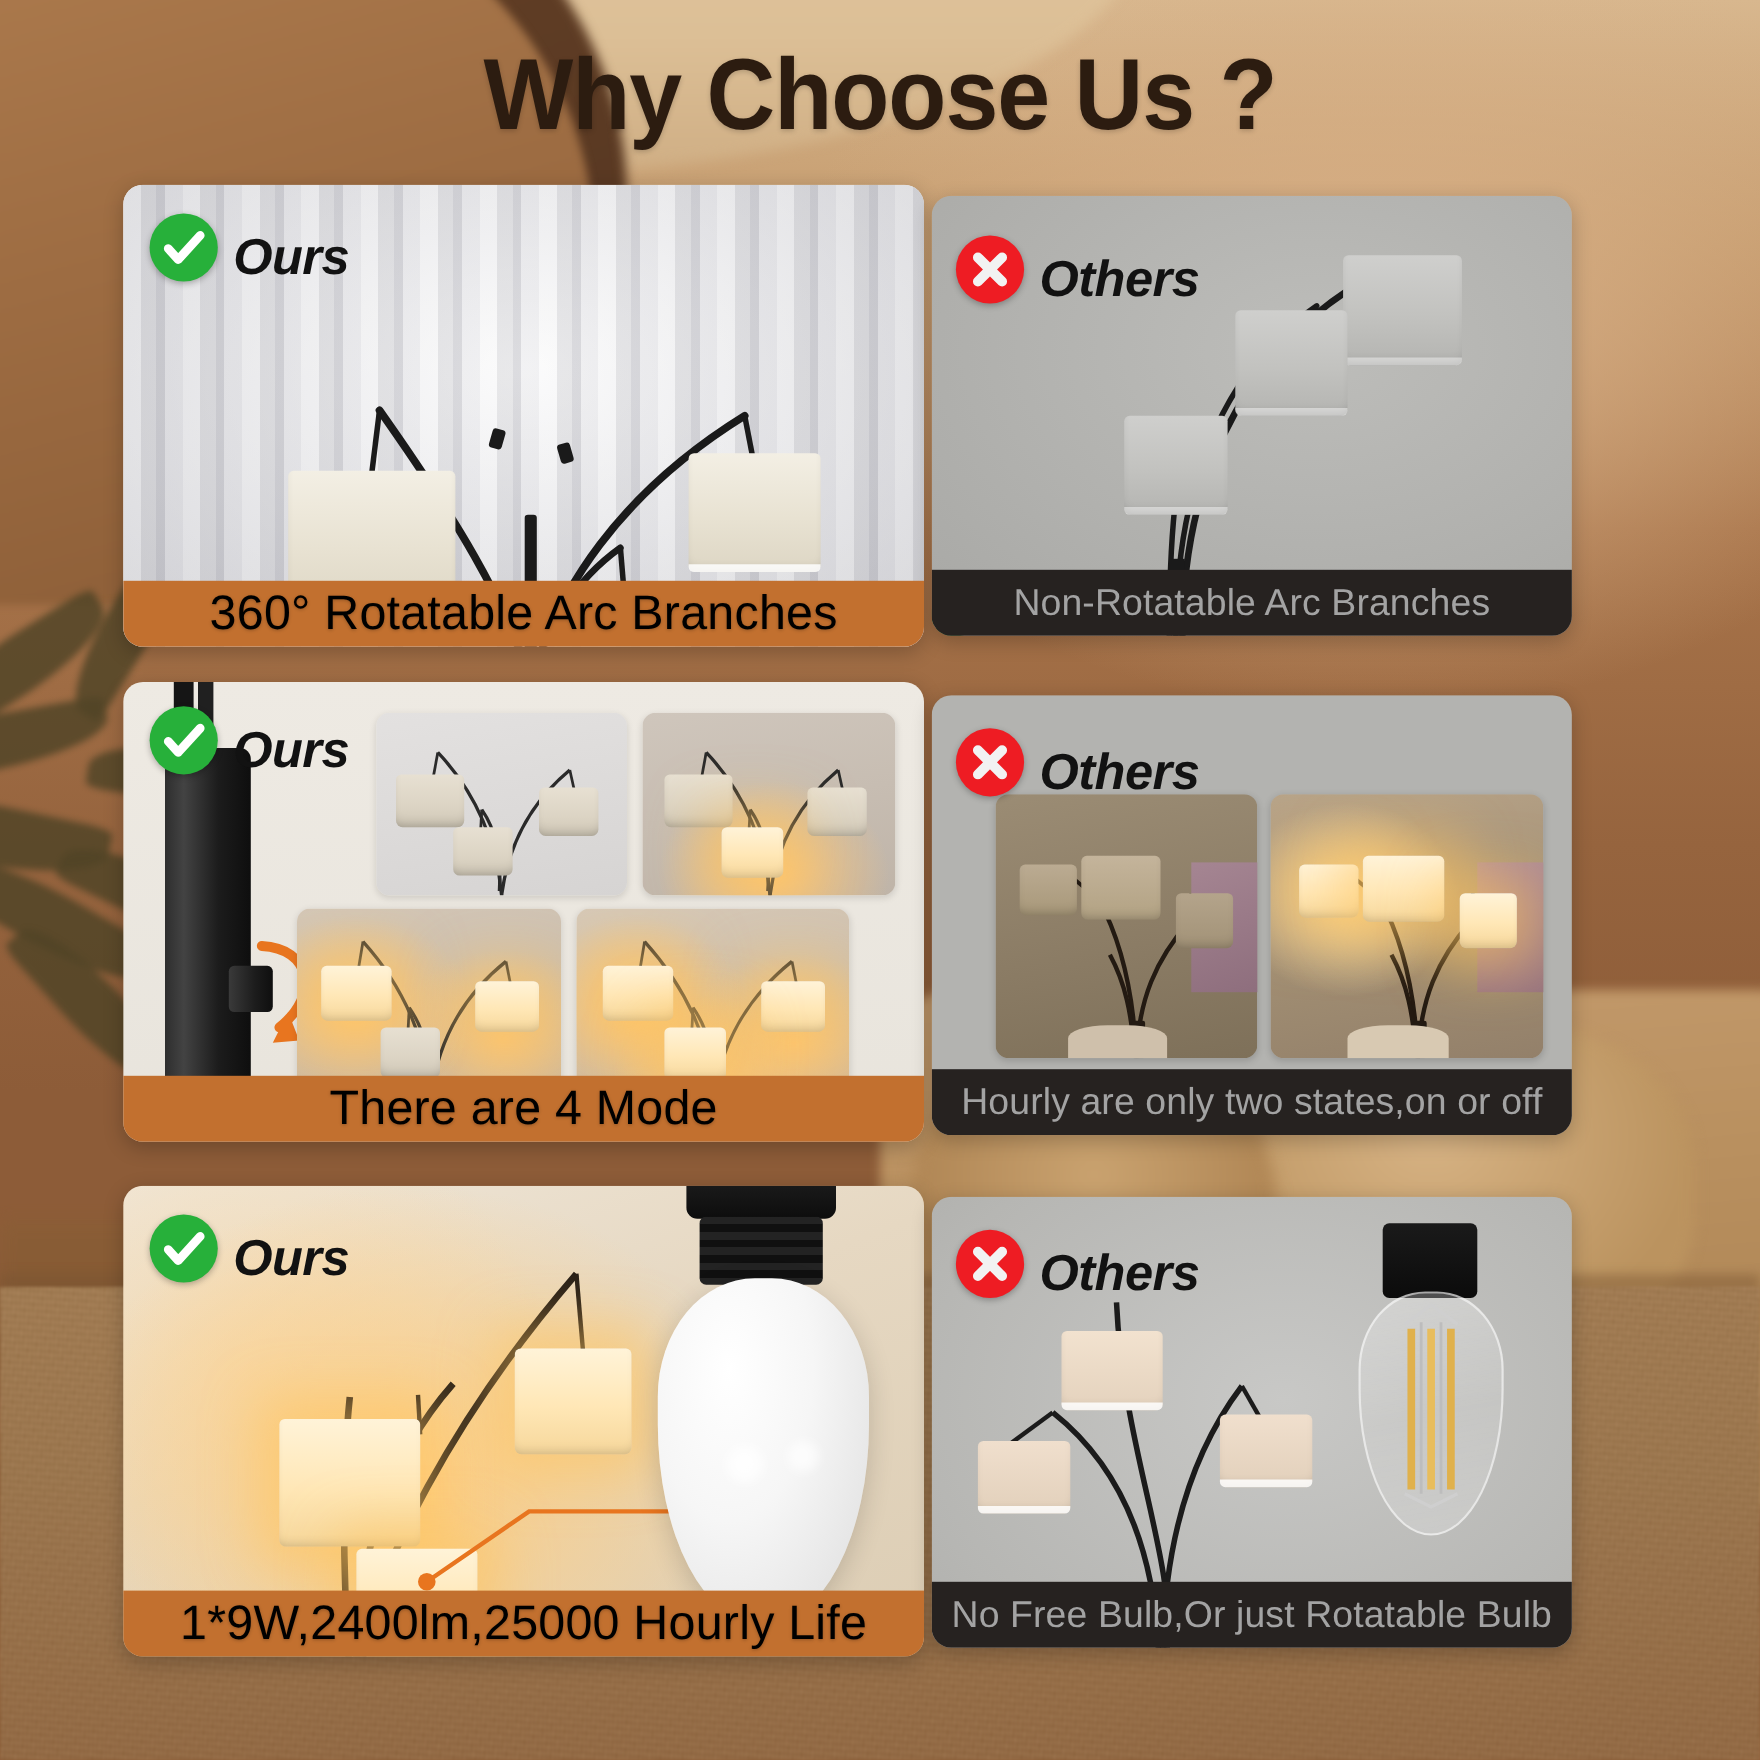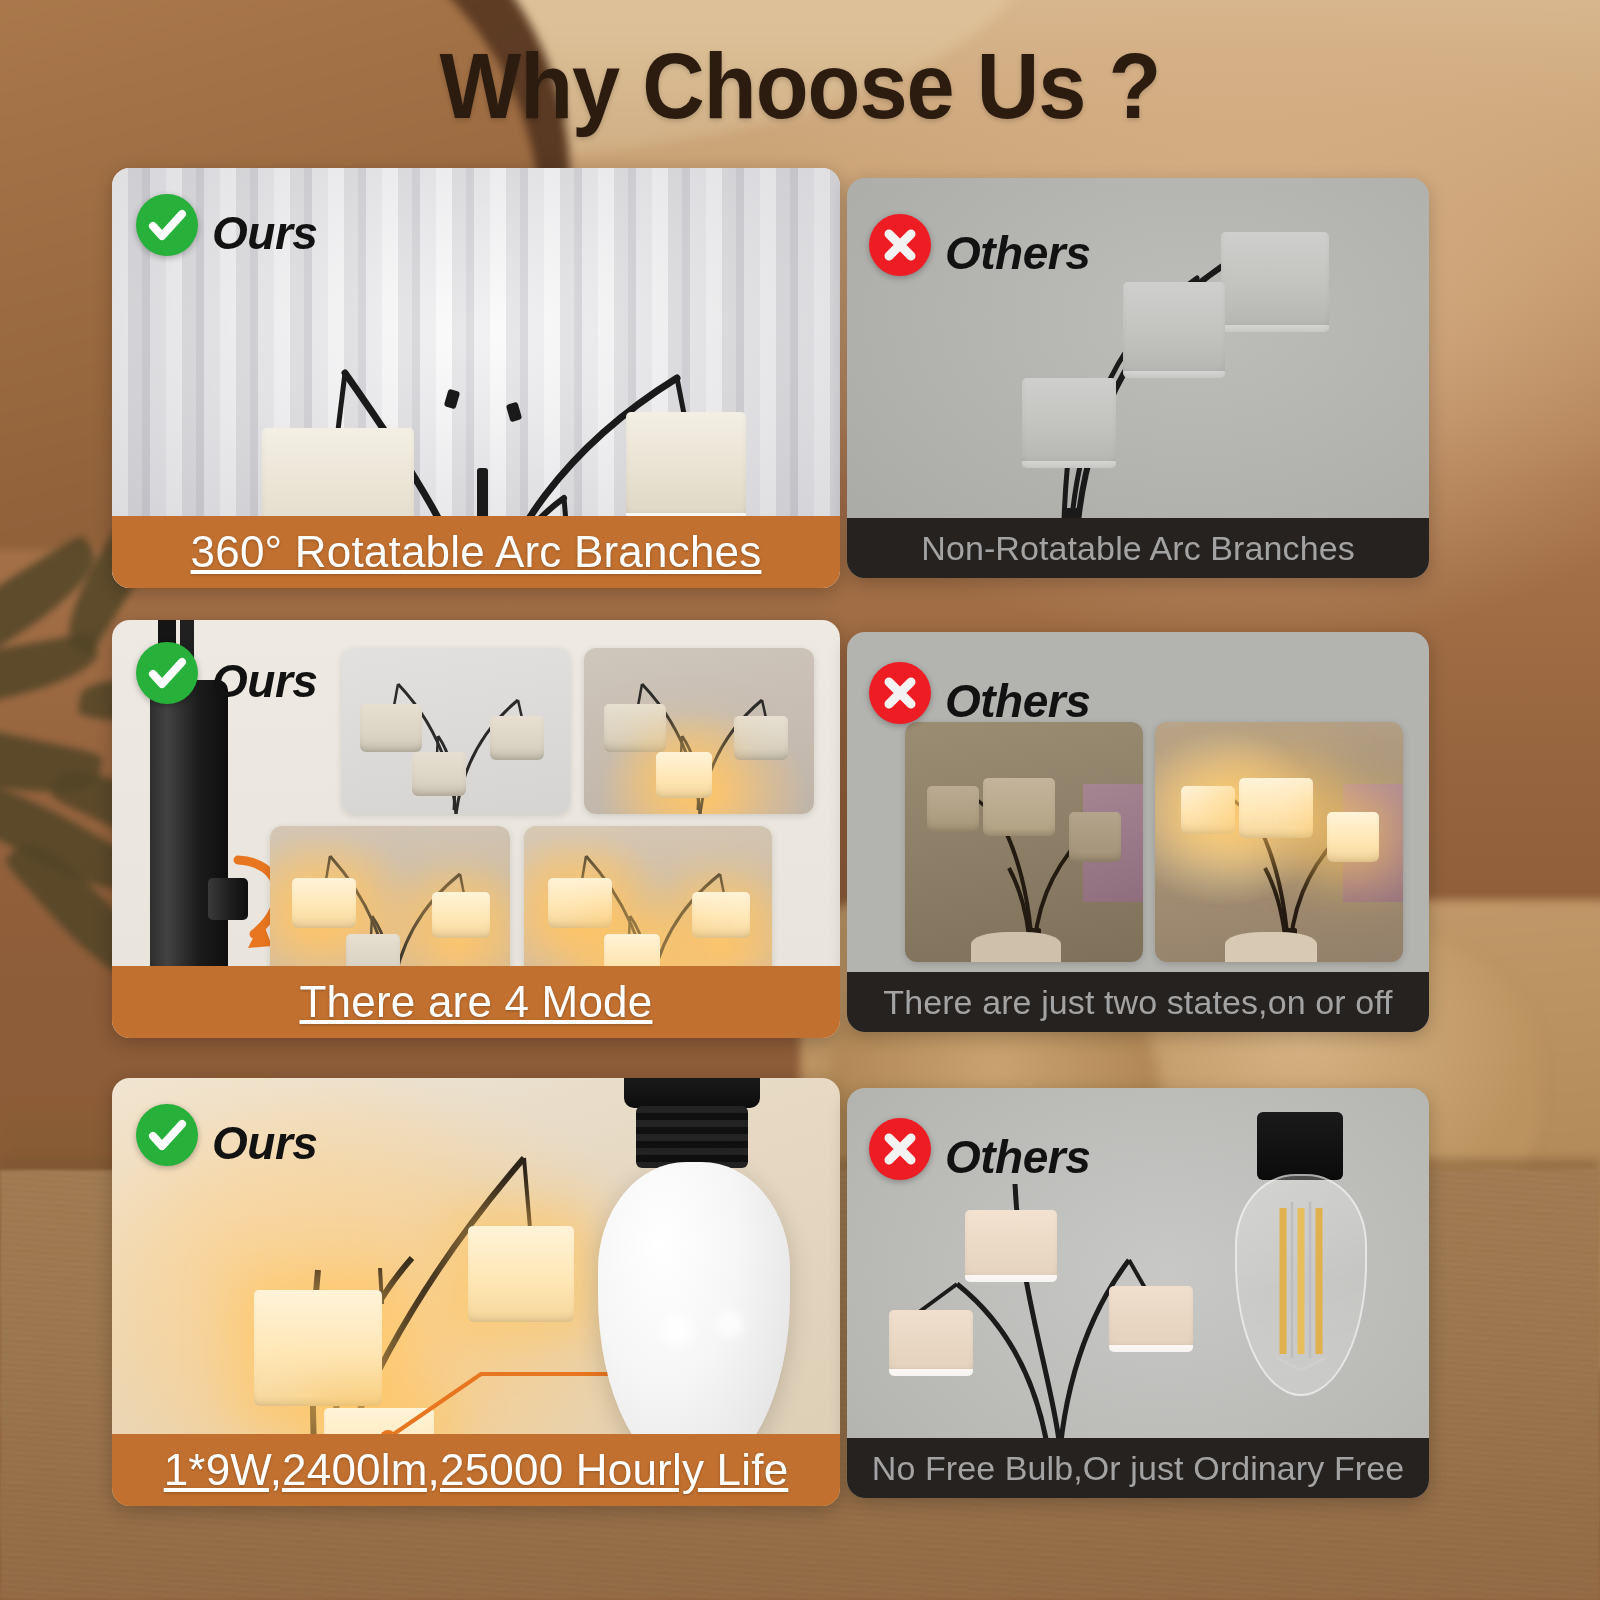--- a/index.html
+++ b/index.html
@@ -107,24 +107,23 @@
     font-size:46px; font-weight:bold; font-style:italic; color:#121212;
     letter-spacing:-.5px; line-height:1; white-space:nowrap;
   }
 
   .caption{
     position:absolute; left:0; right:0; bottom:0; z-index:25;
     display:flex; align-items:center; justify-content:center;
     font-weight:normal; white-space:nowrap;
   }
   .caption.ours{
-    background:#c2702f; color:#ffffff;
-    height:72px; font-size:44px; letter-spacing:.2px;
+    background:#c2702f; color:#000000;
+    height:60px; font-size:44px; letter-spacing:.2px;
     text-shadow:0 1px 3px rgba(0,0,0,.25);
-    text-decoration:underline;
   }
   .caption.others{
     background:#262220; color:#a3a3a3;
     height:60px; font-size:34px; letter-spacing:.1px;
   }
 
   
   .shade{ position:absolute; border-radius:5px 5px 6px 6px;
           background:linear-gradient(180deg,#f3efe4 0%, #e8e2d2 55%, #ddd6c4 100%);
           box-shadow:inset 0 -7px 10px -6px rgba(0,0,0,.25); }
@@ -432,21 +431,21 @@
 
     <div class="badge-row" style="left:22px; top:30px;">
       <span class="badge no">
         <svg viewBox="0 0 62 62">
           <path d="M20 20 L42 42 M42 20 L20 42" stroke="#f2f2f2" stroke-width="9" stroke-linecap="round"></path>
         </svg>
       </span>
       <span class="badge-label">Others</span>
     </div>
 
-    <div class="caption others">There are just two states,on or off</div>
+    <div class="caption others">Hourly are only two states,on or off</div>
   </div>
 
   <div class="card" id="c5" style="left:112px; top:1078px; width:728px; height:428px;">
     <div class="photo">
 
       <svg width="728" height="428" style="position:absolute;left:0;top:0;">
         <path d="M205 428 C 200 350 198 270 206 192" stroke="#2a2118" stroke-width="6" fill="none"></path>
         <path d="M212 428 C 214 340 238 250 300 180" stroke="#2a2118" stroke-width="6" fill="none"></path>
         <path d="M218 428 C 228 350 300 210 412 80" stroke="#2a2118" stroke-width="6" fill="none"></path>
         <line x1="412" y1="80" x2="418" y2="150" stroke="#2a2118" stroke-width="4"></line>
@@ -531,16 +530,16 @@
 
     <div class="badge-row" style="left:22px; top:30px;">
       <span class="badge no">
         <svg viewBox="0 0 62 62">
           <path d="M20 20 L42 42 M42 20 L20 42" stroke="#f2f2f2" stroke-width="9" stroke-linecap="round"></path>
         </svg>
       </span>
       <span class="badge-label">Others</span>
     </div>
 
-    <div class="caption others">No Free Bulb,Or just Ordinary Free</div>
+    <div class="caption others">No Free Bulb,Or just Rotatable Bulb</div>
   </div>
 
 </div>
 
 </body></html>

